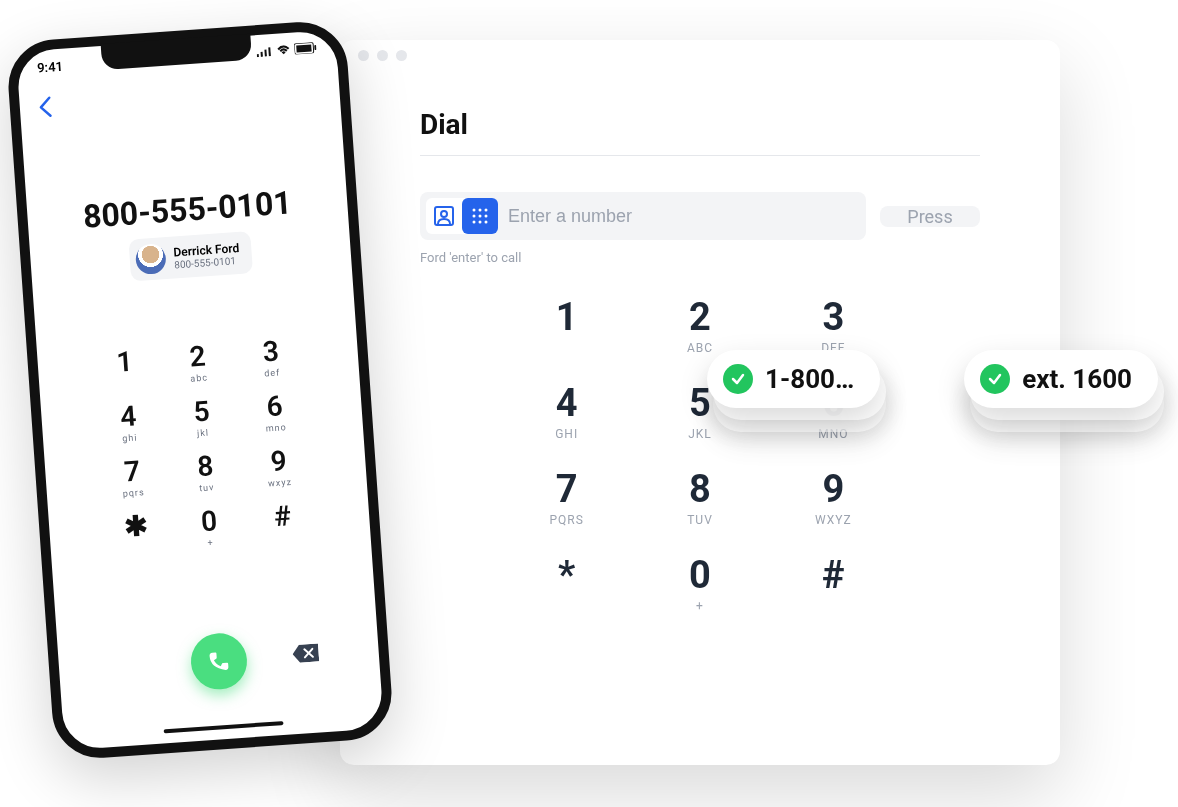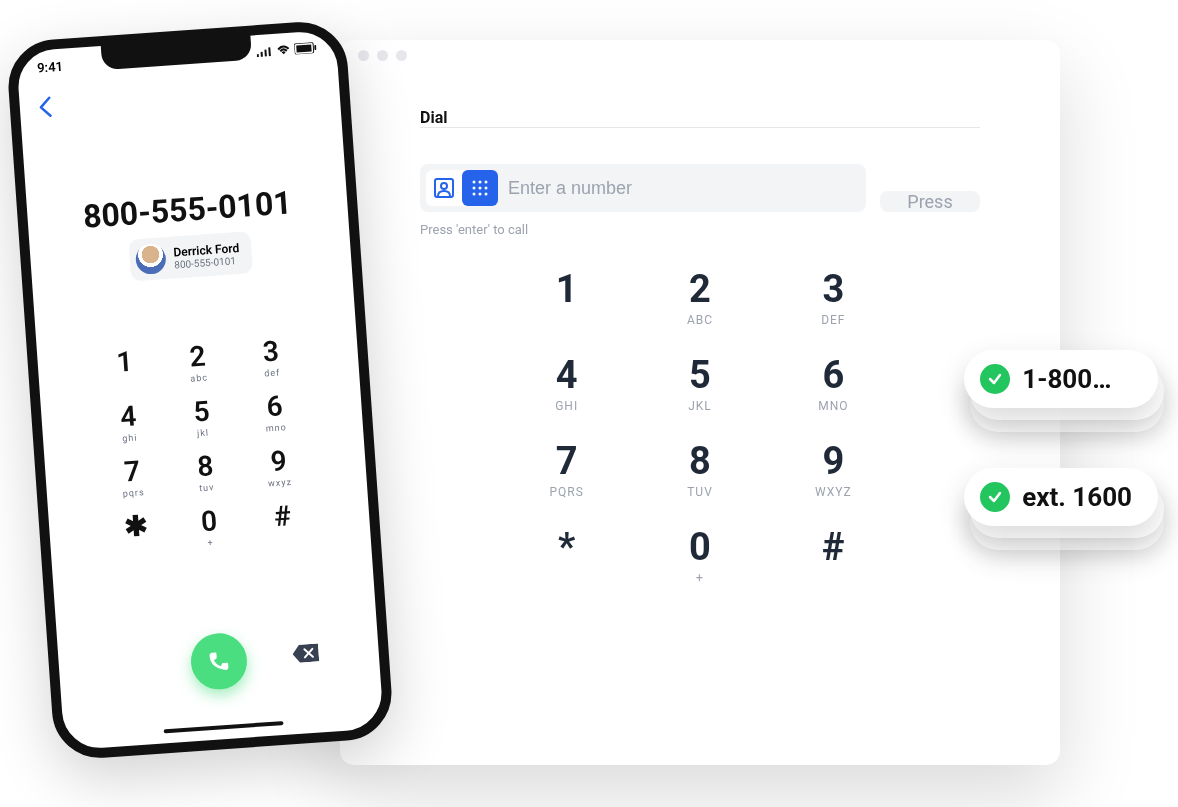--- a/index.html
+++ b/index.html
@@ -138,28 +138,29 @@
   .titlebar {
     height: 30px;
     display: flex;
     align-items: center;
     padding-left: 18px;
     gap: 8px;
   }
   .dot { width: 11px; height: 11px; border-radius: 50%; background: #e5e7eb; }
   .win-body { padding: 38px 80px 0; }
   .win-title {
-    font-size: 16px; font-weight: 700; color: #111;
+    font-size: 28px; font-weight: 700; color: #111;
+    padding-bottom: 14px;
     border-bottom: 1px solid #e5e7eb;
   }
   .input-row {
     margin-top: 36px;
     display: flex;
     gap: 14px;
-    align-items: flex-end;
+    align-items: center;
   }
   .input-wrap {
     flex: 1;
     background: #f3f4f6;
     border-radius: 8px;
     display: flex;
     align-items: center;
     padding: 6px 6px 6px 6px;
     gap: 10px;
   }
@@ -211,22 +212,22 @@
   .w-key .d { font-size: 38px; font-weight: 700; color: #1f2937; }
   .w-key .l { font-size: 12px; color: #9ca3af; letter-spacing: 1px; margin-top: 2px; }
 
   
   .badges {
     position: absolute;
     right: 20px;
     top: 350px;
     z-index: 3;
     display: flex;
-    flex-direction: column;
-    gap: 60px;
+    flex-direction: row;
+    gap: 84px;
   }
   .badge-stack { position: relative; }
   .badge-shadow {
     position: absolute;
     left: 6px; right: -6px;
     height: 56px;
     background: #fff;
     border-radius: 999px;
     box-shadow: 0 10px 30px rgba(0,0,0,.15);
   }
@@ -399,21 +400,21 @@
               <circle cx="3" cy="15" r="1.5" fill="#fff"></circle>
                 <circle cx="9" cy="15" r="1.5" fill="#fff"></circle>
                 <circle cx="15" cy="15" r="1.5" fill="#fff"></circle>
             </svg>
           </div>
         </div>
         <input class="number-input" placeholder="Enter a number" style="">
       </div>
       <div class="call-square">Press</div>
     </div>
-    <div class="helper-text">Press 'enter' to call</div>
+    <div class="helper-text">Ford 'enter' to call</div>
 
     <div class="win-pad">
       <div class="w-key">
           <div class="d">1</div>
           <div class="l"></div>
         </div>
       <div class="w-key">
           <div class="d">2</div>
           <div class="l">ABC</div>
         </div>

